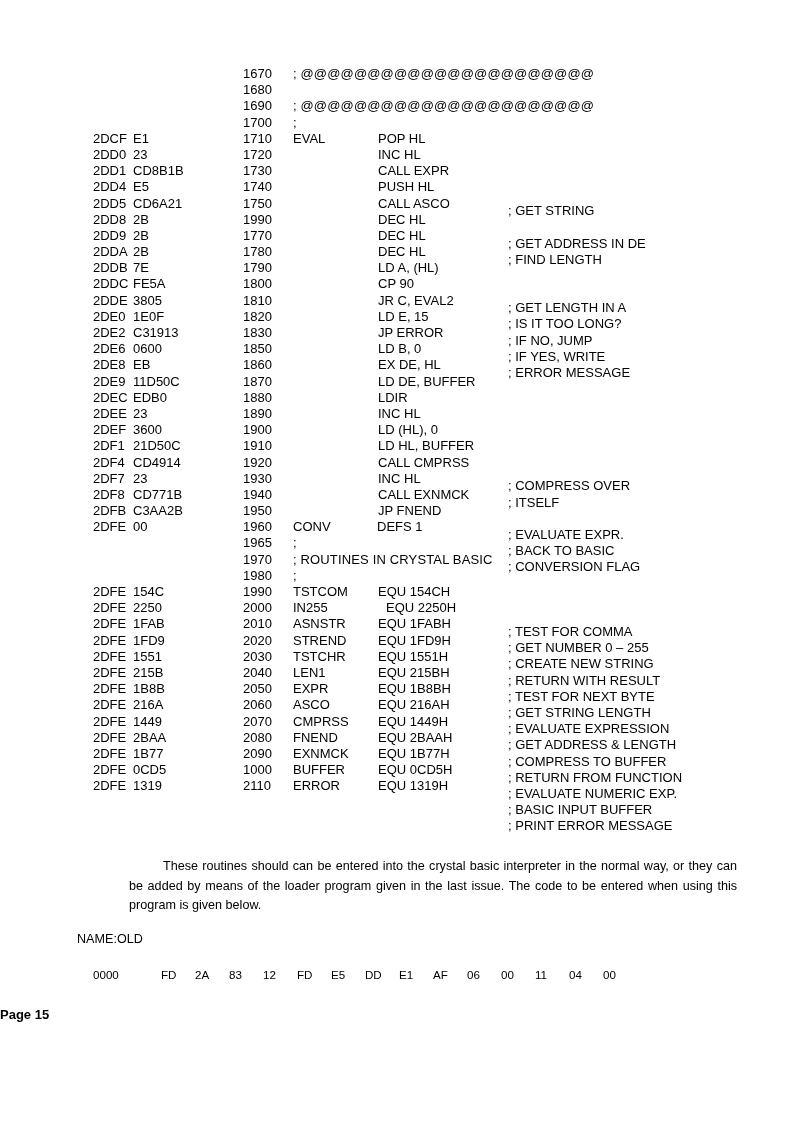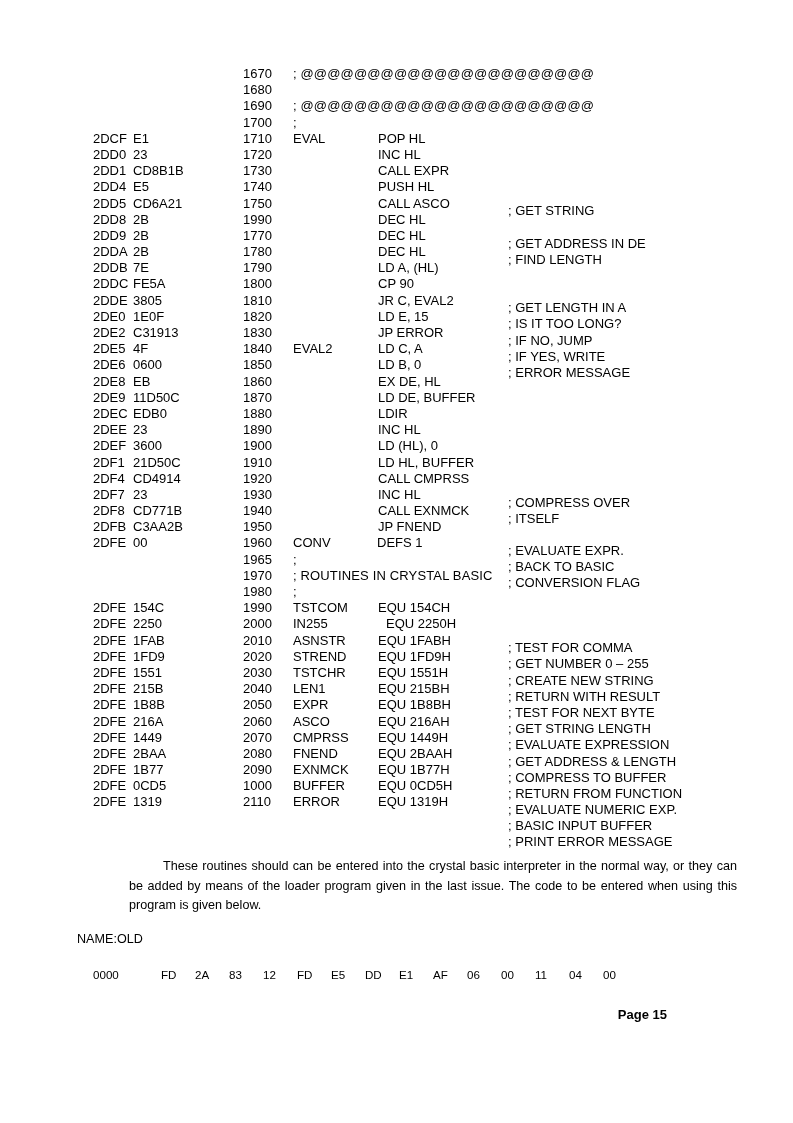--- a/index.html
+++ b/index.html
@@ -88,21 +88,21 @@
     display: inline-block;
     width: 34px;
   }
 
   
   #footer {
     position: absolute;
     left: 0;
     top: 1007px;
     width: 667px;
-    text-align: right;
+    text-align: left;
     font-size: 13px;
     font-weight: bold;
   }
 </style>
 </head>
 <body>
 
 <div id="listing">
     <div class="asm-row">
       <span class="col c-line">1670</span>
@@ -200,27 +200,20 @@
       <span class="col c-cmt">; IF YES, WRITE</span>
     </div>
     <div class="asm-row">
       <span class="col c-addr">2DE2</span>
       <span class="col c-hex">C31913</span>
       <span class="col c-line">1830</span>
       <span class="col c-mnem">JP ERROR</span>
       <span class="col c-cmt">; ERROR MESSAGE</span>
     </div>
     <div class="asm-row">
-      <span class="col c-addr">2DE5</span>
-      <span class="col c-hex">4F</span>
-      <span class="col c-line">1840</span>
-      <span class="col c-label">EVAL2</span>
-      <span class="col c-mnem">LD C, A</span>
-    </div>
-    <div class="asm-row">
       <span class="col c-addr">2DE6</span>
       <span class="col c-hex">0600</span>
       <span class="col c-line">1850</span>
       <span class="col c-mnem">LD B, 0</span>
     </div>
     <div class="asm-row">
       <span class="col c-addr">2DE8</span>
       <span class="col c-hex">EB</span>
       <span class="col c-line">1860</span>
       <span class="col c-mnem">EX DE, HL</span>

